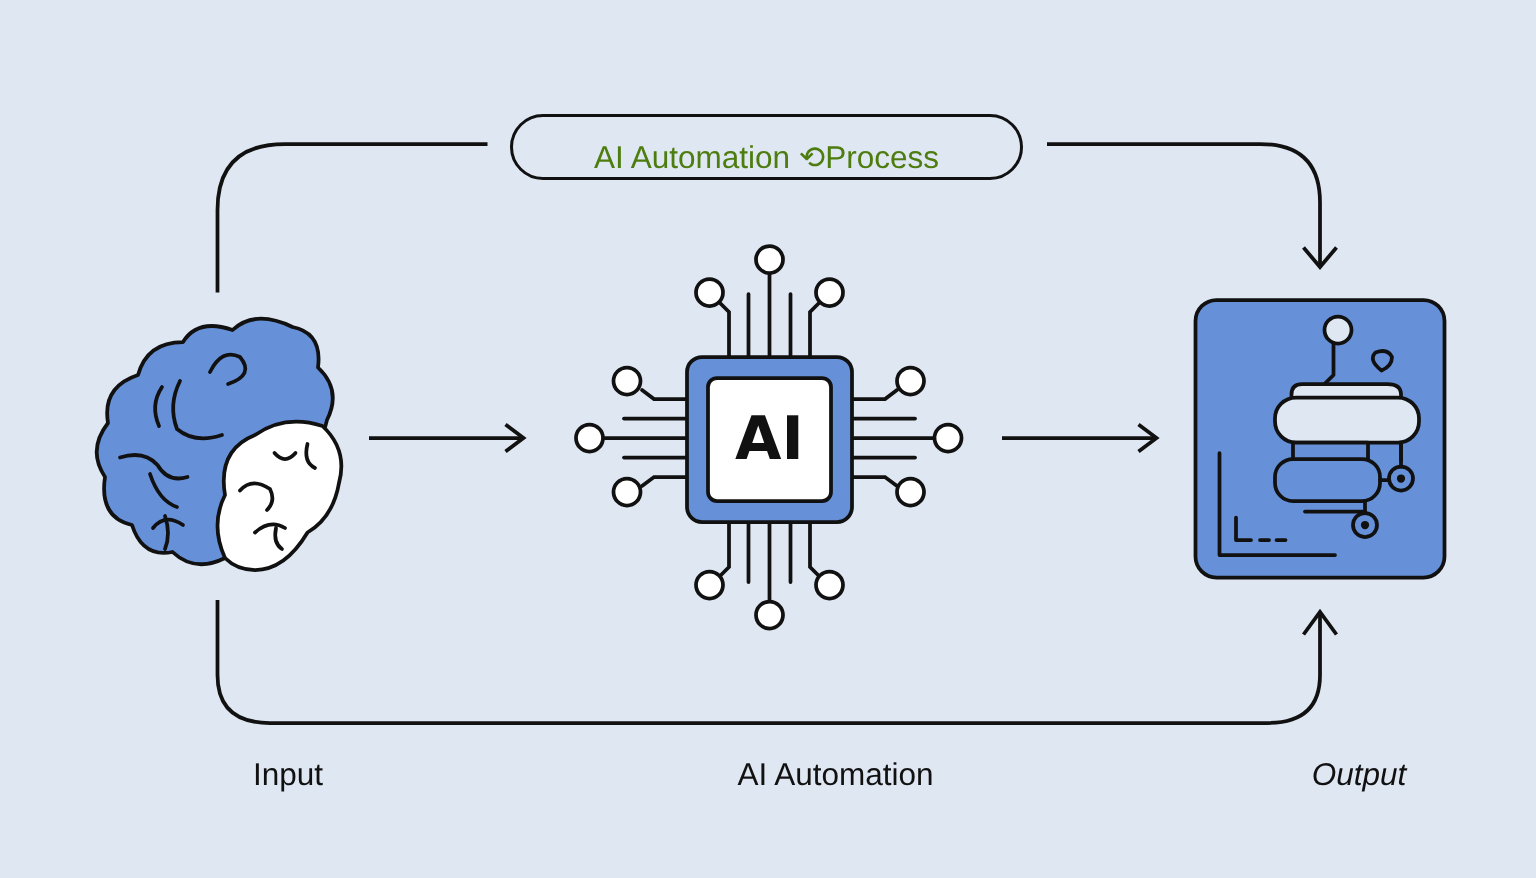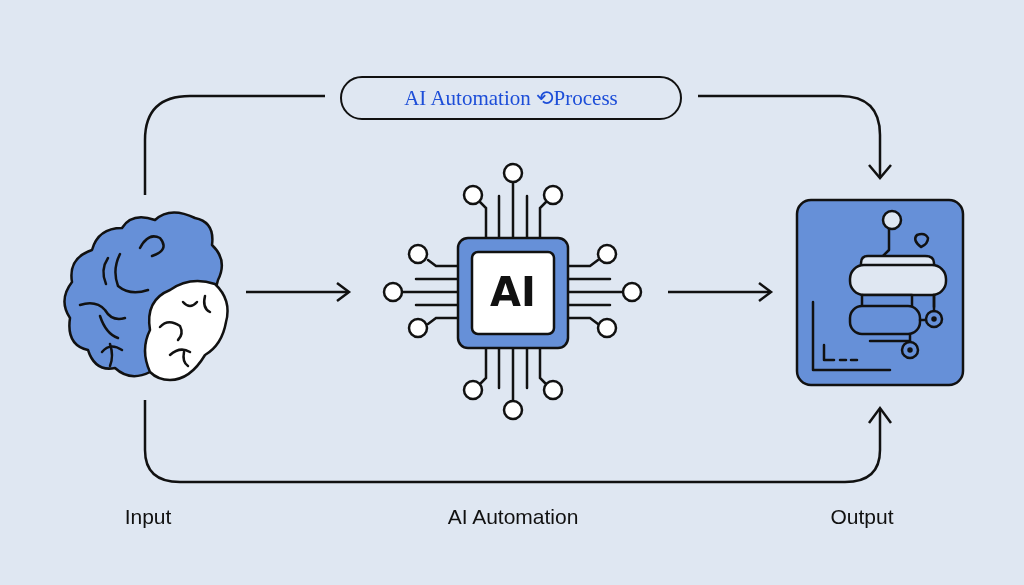--- a/index.html
+++ b/index.html
@@ -6,26 +6,26 @@
     body {
       width: 1024px; height: 585px; overflow: hidden;
       background: #dfe7f2;
       font-family: "Liberation Sans", sans-serif;
       position: relative;
     }
     #stage { position: absolute; left: 0; top: 0; width: 1024px; height: 585px; }
     .title-pill {
       position: absolute; left: 340px; top: 76px; width: 342px; height: 44px;
       border: 2.5px solid #111; border-radius: 24px; box-sizing: border-box;
-      display: flex; align-items: center; justify-content: center;
-      font-size: 21px; color: #1d4ed8; background: transparent; font-family: Liberation Serif, serif;
+      display: flex; align-items: flex-end; justify-content: center;
+      font-size: 21px; color: #4d7c0f; background: transparent;
     }
     .stage-label {
       position: absolute; top: 505px; font-size: 21px; color: #111;
-      transform: translateX(-50%); white-space: nowrap;
+      transform: translateX(-50%); white-space: nowrap; margin-left: 44px;
     }
     .ai-text {
       font-family: "DejaVu Sans", sans-serif; font-weight: bold;
     }
   </style>
 </head>
 <body>
 
 <svg id="stage" viewBox="0 0 1024 585" xmlns="http://www.w3.org/2000/svg">
 
@@ -140,13 +140,13 @@
     <circle cx="910" cy="350" r="1.5" fill="#111"></circle>
   </g>
 </svg>
 
 <div class="title-pill">
   <span>AI Automation ⟲Process</span>
 </div>
 
 <div class="stage-label" style="left:148px;">Input</div>
 <div class="stage-label" style="left:513px;">AI Automation</div>
-<div class="stage-label" style="left:862px;">Output</div>
+<div class="stage-label" style="left:862px;font-style:italic;">Output</div>
 
 </body></html>

